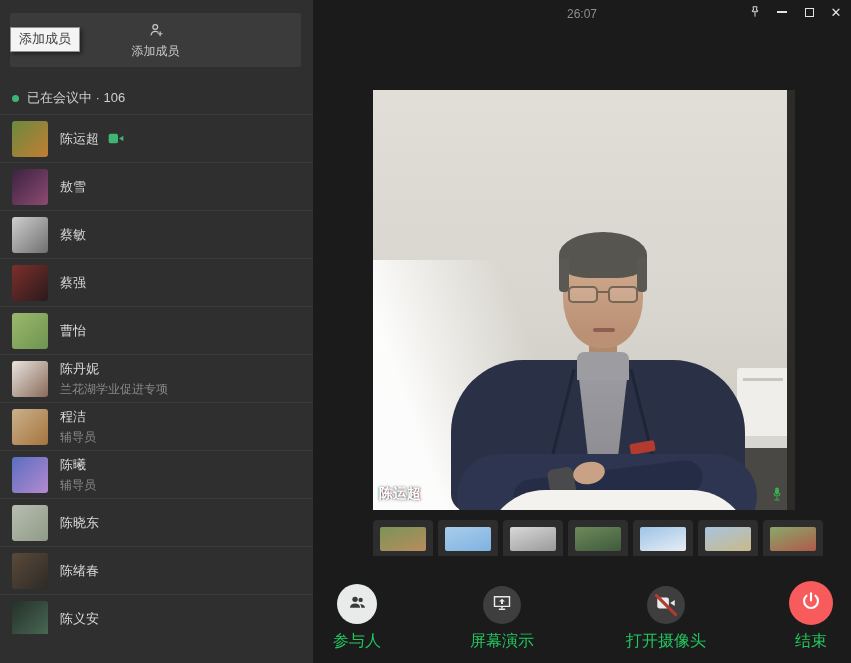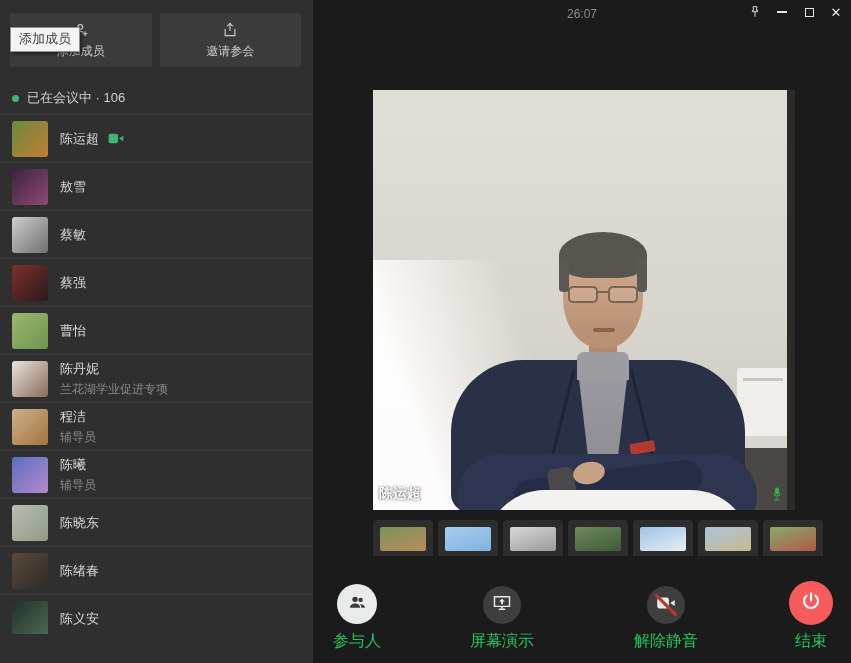--- a/index.html
+++ b/index.html
@@ -122,30 +122,20 @@
     <div class="side-btn">
       <span>
         <svg width="18" height="18" viewBox="0 0 24 24" fill="none" stroke="currentColor" stroke-width="1.6" stroke-linecap="round">
           <circle cx="11" cy="8" r="3.2"></circle>
           <path d="M5.5 18.5c.6-3.1 2.9-4.8 5.5-4.8 1.4 0 2.7.4 3.7 1.2"></path>
           <path d="M17.5 14.5v5M15 17h5"></path>
         </svg>
       </span>
       <span class="side-btn-label">添加成员</span>
     </div>
-    <div class="side-btn">
-      <span>
-        <svg width="18" height="18" viewBox="0 0 24 24" fill="none" stroke="currentColor" stroke-width="1.6" stroke-linecap="round" stroke-linejoin="round">
-          <path d="M12 3.5v9"></path>
-            <path d="M8.8 6.5L12 3.3l3.2 3.2"></path>
-            <path d="M5.5 11v8.5h13V11"></path>
-        </svg>
-      </span>
-      <span class="side-btn-label">邀请参会</span>
-    </div>
     <div class="tooltip">添加成员</div>
   </div>
 
   <div class="status-row">
     <span class="status-dot"></span>
     <span class="status-text">已在会议中 · 106</span>
   </div>
 
   <div class="p-list">
   <div class="p-row">
@@ -401,21 +391,21 @@
     <div class="tool tool-cam">
       <div class="tool-circle">
         <span>
           <svg width="20" height="16" viewBox="0 0 24 18" fill="currentColor">
             <rect x="1.5" y="2.5" width="14" height="13" rx="2.5"></rect>
             <path d="M17 9l5.5-3.6v7.2z"></path>
           </svg>
         </span>
         <span class="slash"></span>
       </div>
-      <div class="tool-label">解除静音</div>
+      <div class="tool-label">打开摄像头</div>
     </div>
 
     <div class="tool tool-end">
       <div class="tool-circle">
         <span>
           <svg width="22" height="22" viewBox="0 0 24 24" fill="none" stroke="currentColor" stroke-width="2.3" stroke-linecap="round">
             <path d="M12 3.5v8"></path>
             <path d="M7.1 6.2a7.6 7.6 0 1 0 9.8 0"></path>
           </svg>
         </span>

